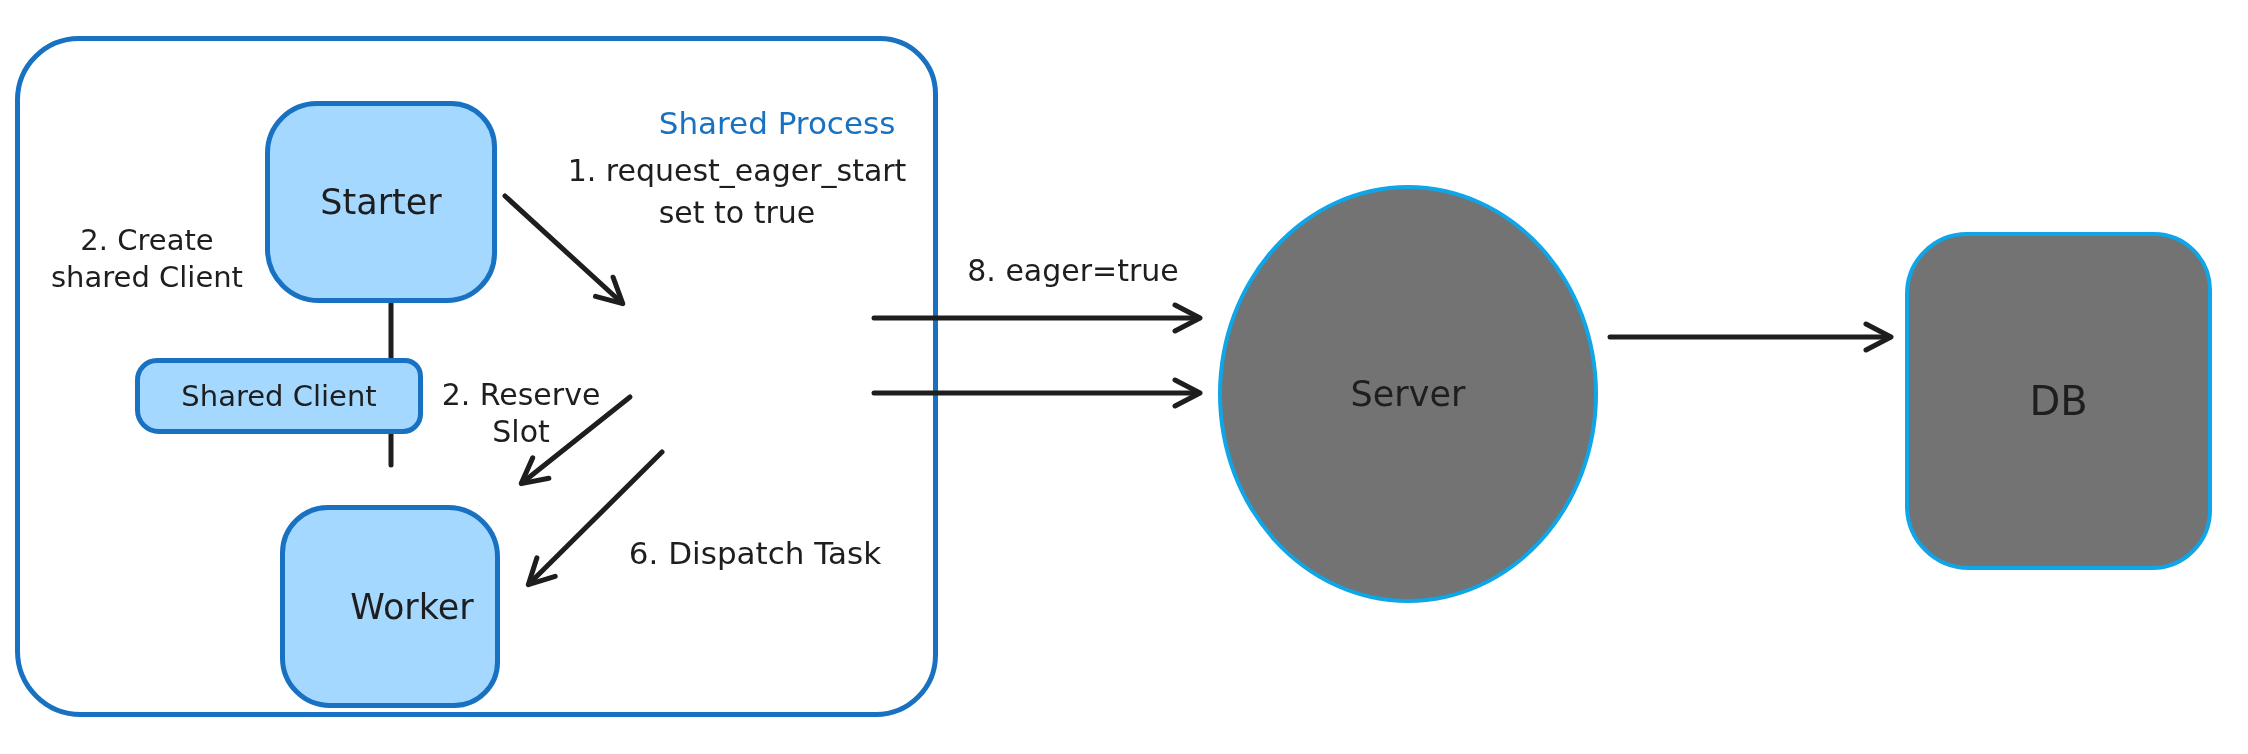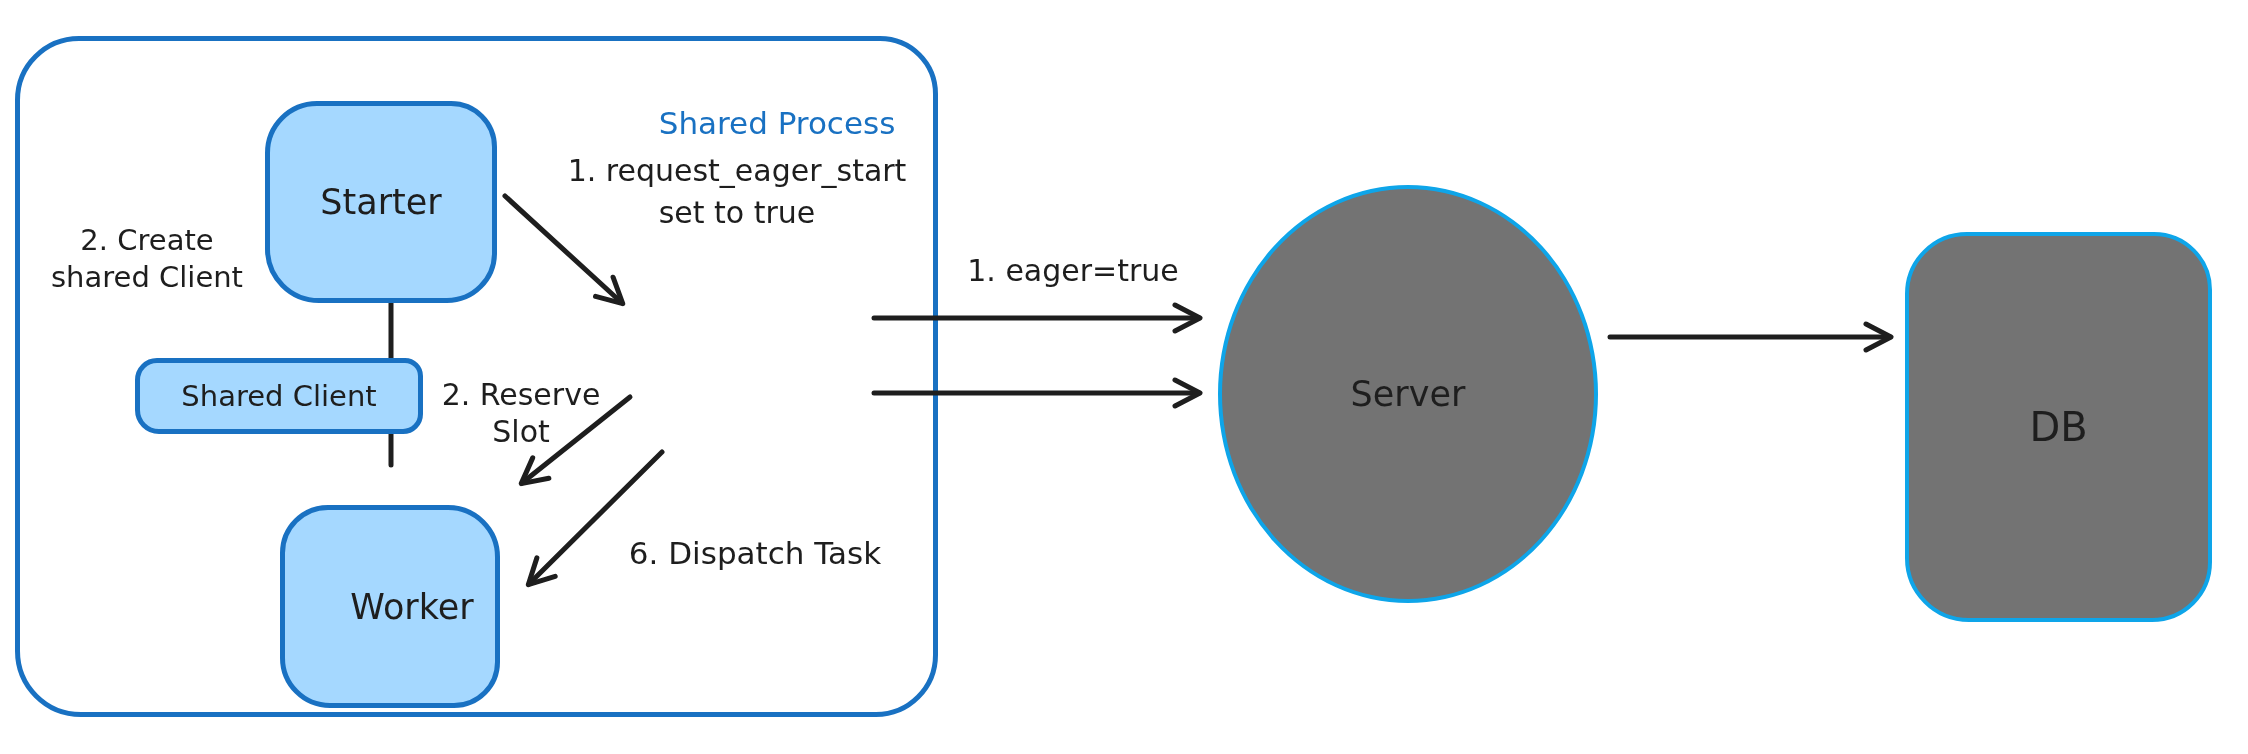--- a/index.html
+++ b/index.html
@@ -47,21 +47,21 @@
   }
   .node.red {
     background: #737373;
     border: 4px solid #0ea5e9;
   }
   .node-starter { left: 265px; top: 61px;  width: 232px; height: 202px; border-radius: 52px 46px 50px 54px; font-size: 35px; }
   .node-shared-client { left: 135px; top: 318px; width: 288px; height: 76px; border-radius: 22px 18px 20px 24px; font-size: 29px; }
   .node-worker  { left: 280px; top: 465px; width: 220px; height: 203px; border-radius: 48px 52px 46px 50px; font-size: 35px; padding-left: 44px; }
   .node-sdk     { left: 637px; top: 252px; width: 226px; height: 198px; border-radius: 46px 50px 48px 44px; font-size: 37px; }
   .node-server  { left: 1218px; top: 145px; width: 380px; height: 418px; border-radius: 50%; font-size: 35px; }
-  .node-db      { left: 1905px; top: 192px; width: 307px; height: 390px; border-radius: 62px 58px 60px 64px; font-size: 40px; }
+  .node-db      { left: 1905px; top: 192px; width: 307px; height: 338px; border-radius: 62px 58px 60px 64px; font-size: 40px; }
   
   .lbl {
     position: absolute;
     text-align: center;
     white-space: nowrap;
     line-height: 1.0;
   }
   .lbl .line { white-space: nowrap; }
   .lbl-shared-process {
     left: 777px; top: 75px;
@@ -138,19 +138,19 @@
   <div class="lbl lbl-request-eager">
     <div class="line">1. request_eager_start</div>
     <div class="line">set to true</div>
   </div>
 
   <div class="lbl lbl-reserve-slot">
     <div class="line">2. Reserve</div>
     <div class="line">Slot</div>
   </div>
 
-  <div class="lbl lbl-eager-true">1. eager=true</div>
+  <div class="lbl lbl-eager-true">8. eager=true</div>
 
 
 
   <div class="lbl lbl-dispatch-task">6. Dispatch Task</div>
 
 </div>
 
 </body></html>

